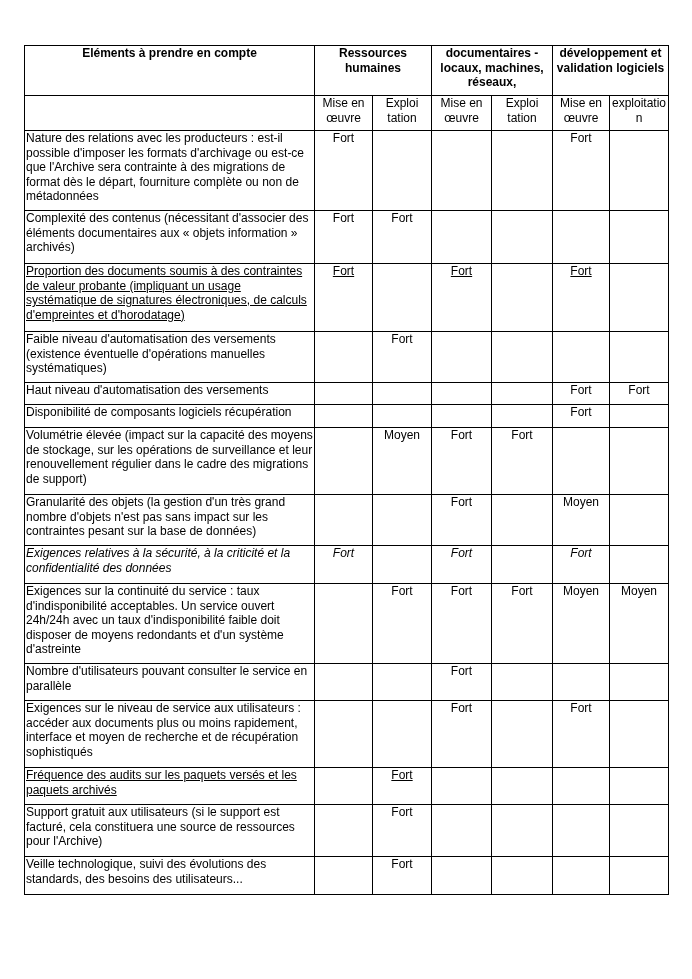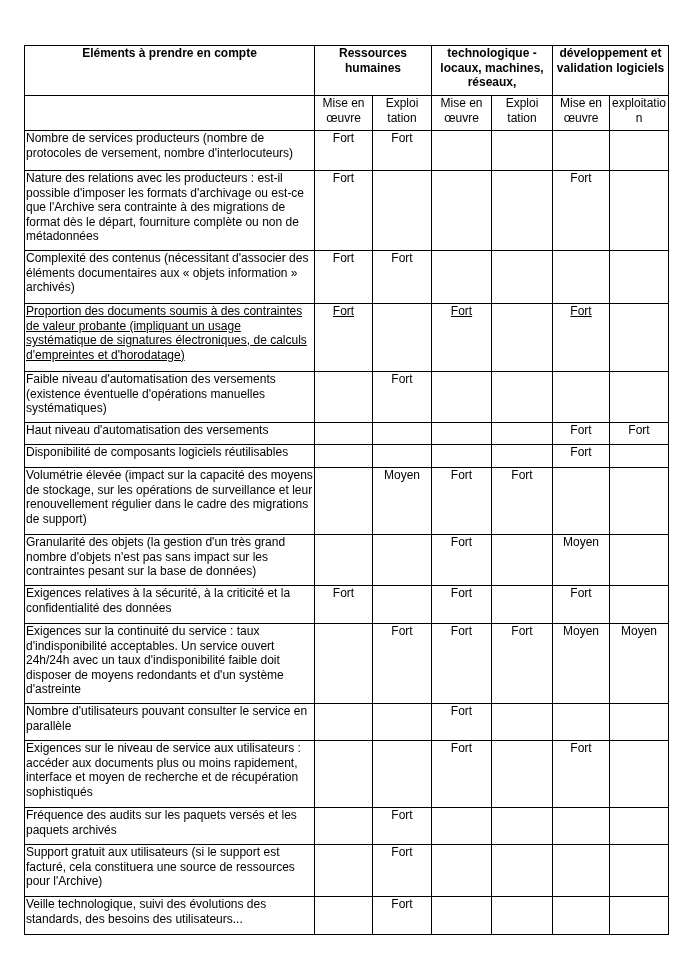--- a/index.html
+++ b/index.html
@@ -24,43 +24,34 @@
       <col style="width:59px">
     <col style="width:60px">
       <col style="width:61px">
       <col style="width:57px">
       <col style="width:59px">
   </colgroup>
   <thead>
     <tr style="height:50px">
       <th>Eléments à prendre en compte</th>
       <th colspan="2">Ressources humaines</th>
-      <th colspan="2">technologique - locaux, machines, réseaux,</th>
+      <th colspan="2">documentaires - locaux, machines, réseaux,</th>
       <th colspan="2">développement et validation logiciels</th>
     </tr>
     <tr class="sub" style="height:35px">
       <td></td>
       <td>Mise en œuvre</td>
       <td>Exploi tation</td>
       <td>Mise en œuvre</td>
       <td>Exploi tation</td>
       <td>Mise en œuvre</td>
       <td>exploitatio n</td>
     </tr>
   </thead>
   <tbody id="tbody">
-      <tr style="height: 40px;">
-        <td class="l">Nombre de services producteurs (nombre de protocoles de versement, nombre d'interlocuteurs)</td>
-        <td class="c">Fort</td>
-        <td class="c">Fort</td>
-        <td class="c"></td>
-        <td class="c"></td>
-        <td class="c"></td>
-        <td class="c"></td>
-      </tr>
       <tr style="height: 80px;">
         <td class="l">Nature des relations avec les producteurs : est-il possible d'imposer les formats d'archivage ou est-ce que l'Archive sera contrainte à des migrations de format dès le départ, fourniture complète ou non de métadonnées</td>
         <td class="c">Fort</td>
         <td class="c"></td>
         <td class="c"></td>
         <td class="c"></td>
         <td class="c">Fort</td>
         <td class="c"></td>
       </tr>
       <tr style="height: 53px;">
@@ -93,21 +84,21 @@
       <tr style="height: 22px;">
         <td class="l">Haut niveau d'automatisation des versements</td>
         <td class="c"></td>
         <td class="c"></td>
         <td class="c"></td>
         <td class="c"></td>
         <td class="c">Fort</td>
         <td class="c">Fort</td>
       </tr>
       <tr style="height: 23px;">
-        <td class="l">Disponibilité de composants logiciels réutilisables</td>
+        <td class="l">Disponibilité de composants logiciels récupération</td>
         <td class="c"></td>
         <td class="c"></td>
         <td class="c"></td>
         <td class="c"></td>
         <td class="c">Fort</td>
         <td class="c"></td>
       </tr>
       <tr style="height: 67px;">
         <td class="l">Volumétrie élevée (impact sur la capacité des moyens de stockage, sur les opérations de surveillance et leur renouvellement régulier dans le cadre des migrations de support)</td>
         <td class="c"></td>
@@ -119,21 +110,21 @@
       </tr>
       <tr style="height: 51px;">
         <td class="l">Granularité des objets (la gestion d'un très grand nombre d'objets n'est pas sans impact sur les contraintes pesant sur la base de données)</td>
         <td class="c"></td>
         <td class="c"></td>
         <td class="c">Fort</td>
         <td class="c"></td>
         <td class="c">Moyen</td>
         <td class="c"></td>
       </tr>
-      <tr style="height: 38px;">
+      <tr style="height: 38px; font-style: italic;">
         <td class="l">Exigences relatives à la sécurité, à la criticité et la confidentialité des données</td>
         <td class="c">Fort</td>
         <td class="c"></td>
         <td class="c">Fort</td>
         <td class="c"></td>
         <td class="c">Fort</td>
         <td class="c"></td>
       </tr>
       <tr style="height: 80px;">
         <td class="l">Exigences sur la continuité du service : taux d'indisponibilité acceptables. Un service ouvert 24h/24h avec un taux d'indisponibilité faible doit disposer de moyens redondants et d'un système d'astreinte</td>
@@ -155,21 +146,21 @@
       </tr>
       <tr style="height: 67px;">
         <td class="l">Exigences sur le niveau de service aux utilisateurs : accéder aux documents plus ou moins rapidement, interface et moyen de recherche et de récupération sophistiqués</td>
         <td class="c"></td>
         <td class="c"></td>
         <td class="c">Fort</td>
         <td class="c"></td>
         <td class="c">Fort</td>
         <td class="c"></td>
       </tr>
-      <tr style="height: 37px;">
+      <tr style="height: 37px; text-decoration: underline;">
         <td class="l">Fréquence des audits sur les paquets versés et les paquets archivés</td>
         <td class="c"></td>
         <td class="c">Fort</td>
         <td class="c"></td>
         <td class="c"></td>
         <td class="c"></td>
         <td class="c"></td>
       </tr>
       <tr style="height: 52px;">
         <td class="l">Support gratuit aux utilisateurs (si le support est facturé, cela constituera une source de ressources pour l'Archive)</td>

